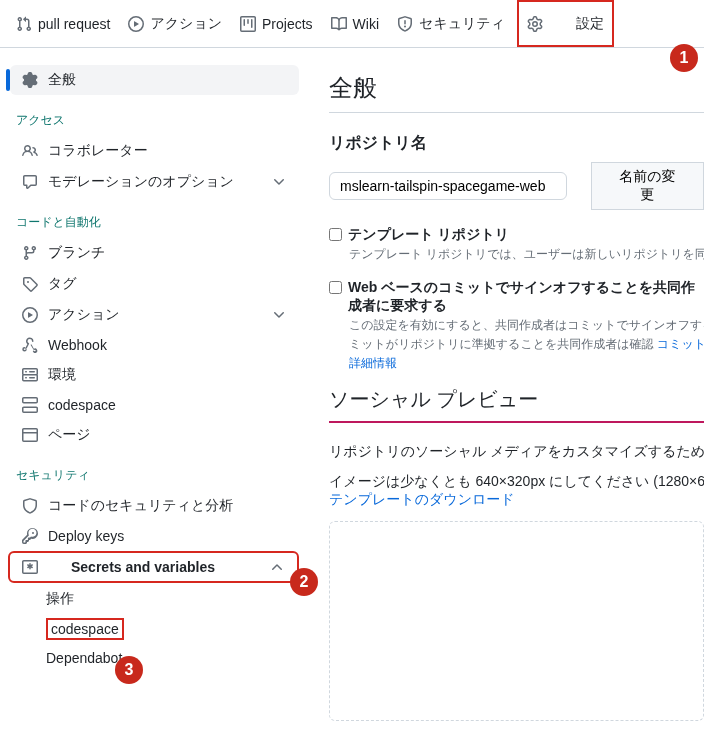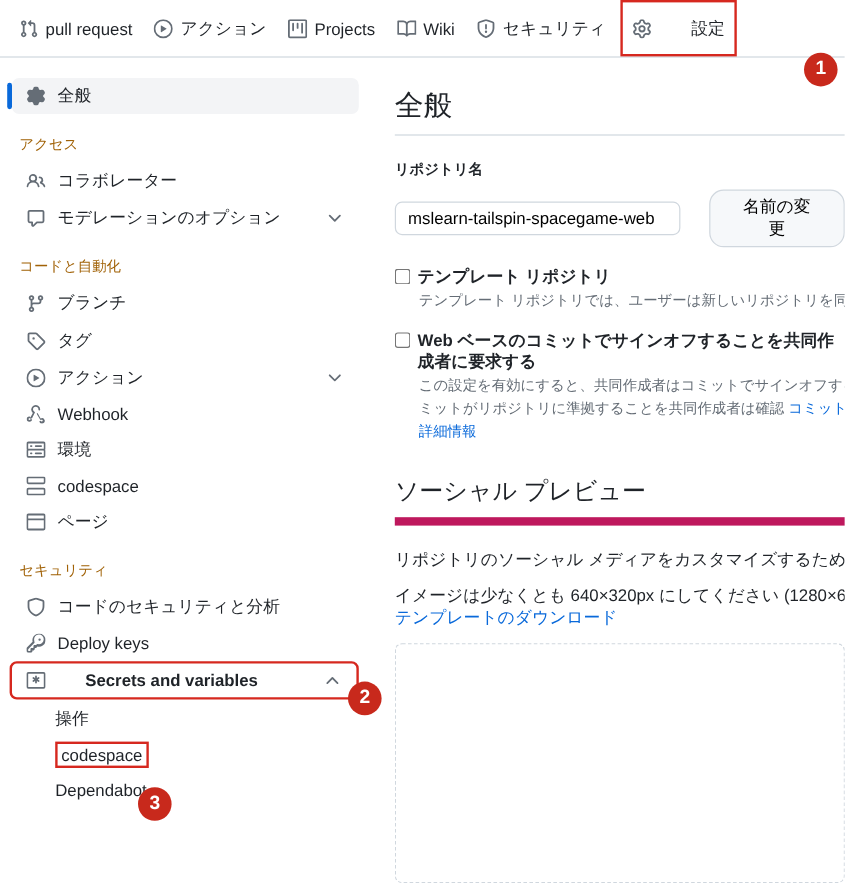--- a/index.html
+++ b/index.html
@@ -2,39 +2,39 @@
 <html><head>
 <meta charset="utf-8">
 <style>
   * { box-sizing: border-box; margin: 0; padding: 0; }
   body { font-family: -apple-system, BlinkMacSystemFont, "Segoe UI", Helvetica, Arial, sans-serif; font-size: 14px; color: #1f2328; background: #fff; width: 704px; }
   .topnav { display: flex; align-items: center; border-bottom: 1px solid #d0d7de; height: 48px; padding: 0 8px; gap: 2px; }
   .topnav-item { display: flex; align-items: center; gap: 6px; padding: 0 8px; height: 100%; cursor: pointer; white-space: nowrap; }
   .topnav-item svg { fill: #656d76; }
   .layout { display: flex; }
   .sidebar { width: 305px; padding: 16px 0 16px 4px; }
-  .sidebar-group-title { font-size: 12px; color: #a16207; padding: 16px 12px 6px 12px; }
+  .sidebar-group-title { font-size: 12px; color: #0f766e; padding: 16px 12px 6px 12px; }
   .sidebar-item { display: flex; align-items: center; padding: 6px 12px; cursor: pointer; gap: 10px; border-radius: 6px; margin: 1px 6px; }
   .sidebar-item.active { background: #f3f4f6; position: relative; }
   .sidebar-item.active::before { content: ""; position: absolute; left: -4px; top: 4px; bottom: 4px; width: 4px; background: #0969da; border-radius: 2px; }
   .sidebar-item svg { fill: #656d76; flex-shrink: 0; }
   .sidebar-item .label { flex: 1; }
   .chev { margin-left: auto; }
   .sub-item { padding: 6px 12px 6px 36px; cursor: pointer; margin: 1px 6px; }
   .main { flex: 1; padding: 24px 0 24px 24px; overflow: hidden; }
   h2 { font-size: 24px; font-weight: 400; margin-bottom: 4px; border-bottom: 1px solid #d0d7de; padding-bottom: 8px;}
-  h3 { font-size: 12px; font-weight: 600; margin: 20px 0 8px 0; }
+  h3 { font-size: 16px; font-weight: 600; margin: 20px 0 8px 0; }
   .row-input { display: flex; gap: 24px; align-items: center; }
   input[type=text] { border: 1px solid #d0d7de; border-radius: 6px; padding: 5px 10px; width: 254px; font-size: 14px; }
-  .btn { border: 1px solid #d0d7de; border-radius: 12px; padding: 5px 23px; background: #f6f8fa; cursor: pointer; font-size: 14px; }
+  .btn { border: 1px solid #d0d7de; border-radius: 0; padding: 5px 23px; background: #f6f8fa; cursor: pointer; font-size: 14px; }
   .check-row { display: flex; align-items: flex-start; gap: 6px; margin-top: 16px; }
   .check-row input { margin-top: 2px; }
   .helper { color: #656d76; font-size: 12px; margin-left: 20px; margin-top: 2px; white-space: nowrap; overflow: hidden; }
   .link { color: #0969da; cursor: pointer; font-size: 12px;}
-  .section-h { font-size: 20px; font-weight: 400; margin: 28px 0 4px 0; border-bottom: 7px solid #be185d; padding-bottom: 8px;}
+  .section-h { font-size: 20px; font-weight: 400; margin: 14px 0 4px 0; border-bottom: 2px solid #be185d; padding-bottom: 8px;}
   .para { font-size: 14px; margin-top: 20px; white-space: nowrap; overflow: hidden; }
   .para2 { font-size: 14px; margin-top: 12px; white-space: nowrap; overflow: hidden; }
   .preview-box { border: 1px dashed #d0d7de; height: 200px; margin-top: 12px; border-radius: 6px; }
   .numbadge { position: absolute; width: 28px; height: 28px; border-radius: 50%; background: #c8291c; color: #fff; display: flex; align-items: center; justify-content: center; font-weight: 600; font-size: 16px; z-index: 10;}
   .redbox { border: 2px solid #d6281f; gap: 33px; }
   .pos-rel { position: relative; }
   .topnav-wrap { position: relative; }
 </style>
 </head>
 <body>

